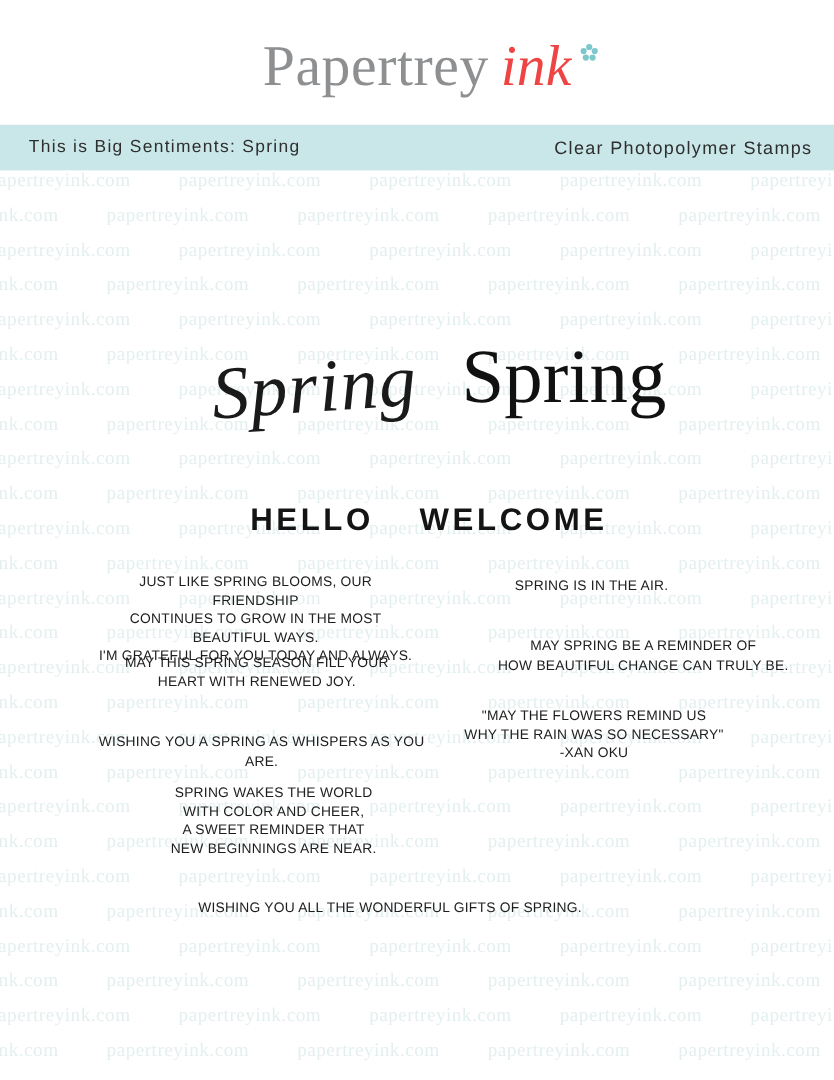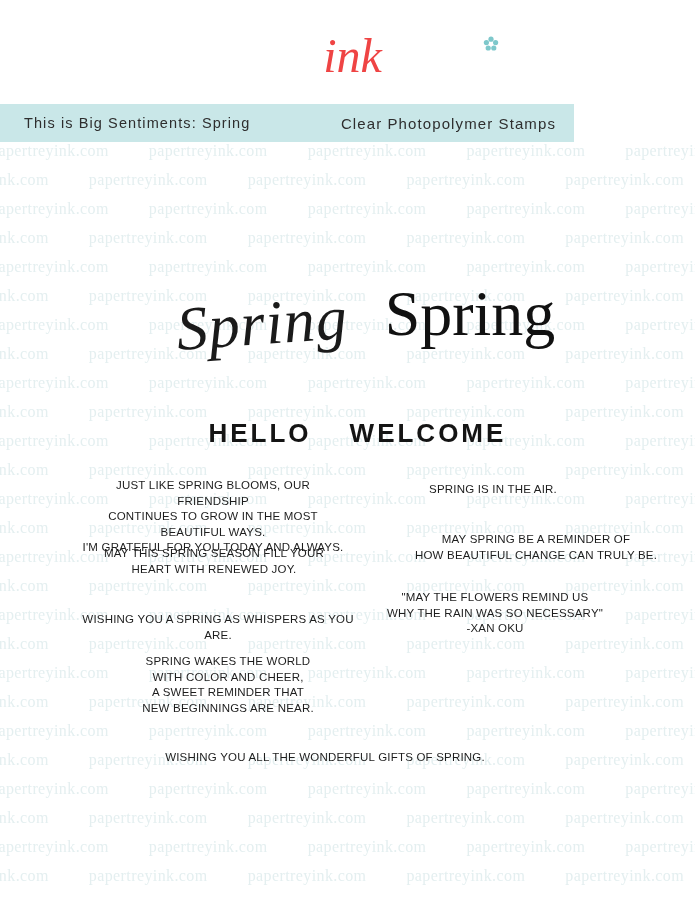--- a/index.html
+++ b/index.html
@@ -49,21 +49,21 @@
     left: 483px;
     width: 16px;
     height: 16px;
   }
 
   
   .band {
     position: absolute;
     top: 104px;
     left: 0;
-    width: 574px;
+    width: 695px;
     height: 38px;
     background: #c9e7e8;
     display: flex;
     align-items: center;
     box-sizing: border-box;
   }
   .band-left {
     position: absolute;
     left: 24px;
     font-size: 14.5px;
@@ -179,20 +179,21 @@
   .s5 { left: 378px; top: 340px; width: 230px; }
   .s6 { left: 368px; top: 390px; width: 248px; margin-left: 44px; }
   .s7 { left: 380px; top: 448px; width: 230px; }
   .s8 { left: 372px; top: 510px; width: 240px; }
   .s9 { left: 160px; top: 608px; width: 330px; }
 </style>
 </head>
 <body>
 
 <div class="logo-wrap">
+  <span class="logo-main">Papertrey</span>
   <span class="logo-ink">ink</span>
   <svg class="logo-flower" viewBox="0 0 16 16">
     <g fill="#7ec8cb">
       <circle cx="8" cy="3.2" r="2.6"></circle>
       <circle cx="12.6" cy="6.6" r="2.6"></circle>
       <circle cx="10.8" cy="12" r="2.6"></circle>
       <circle cx="5.2" cy="12" r="2.6"></circle>
       <circle cx="3.4" cy="6.6" r="2.6"></circle>
     </g>
     <circle cx="8" cy="8" r="2.1" fill="#ffffff"></circle>

